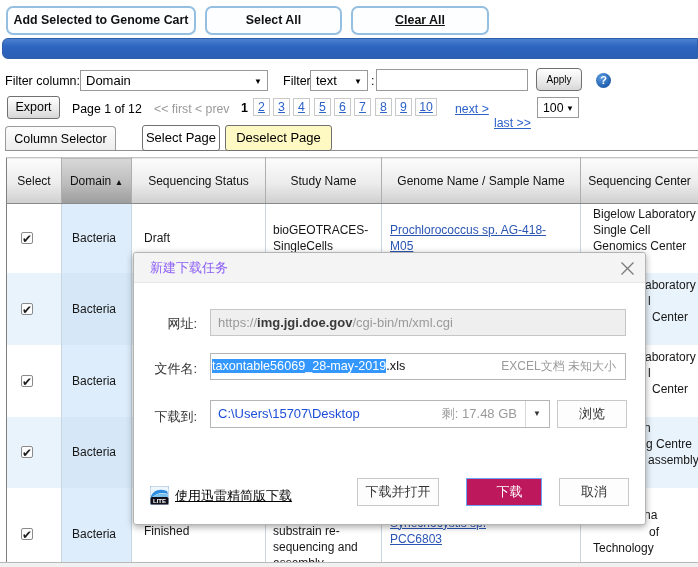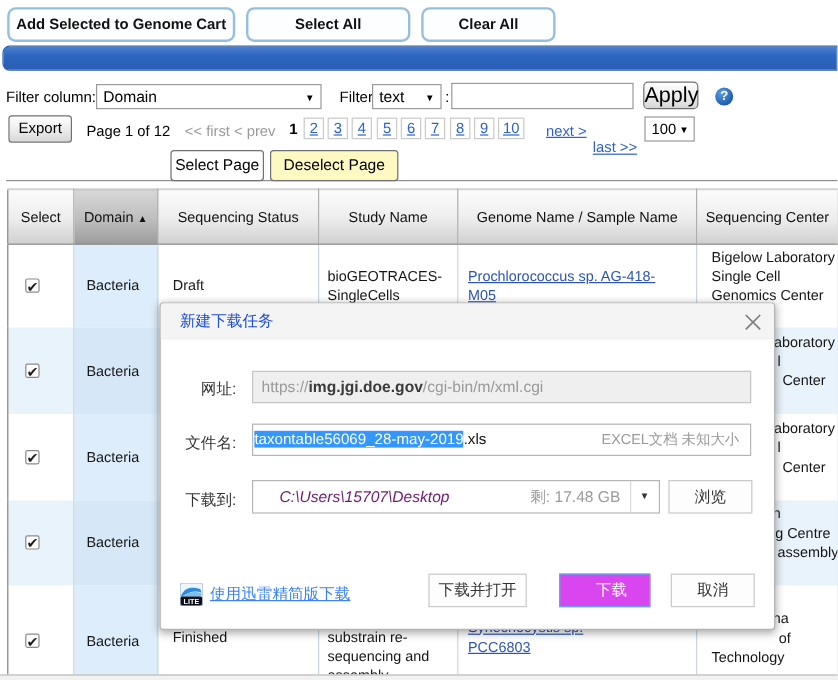--- a/index.html
+++ b/index.html
@@ -30,48 +30,48 @@
 tr.odd td { background:#ffffff; }
 tr.even td { background:#e9f3fb; }
 tr.odd td.dom { background:#ddedfb; }
 tr.even td.dom { background:#d6e8f7; }
 #tbl a { color:#2b55b5; text-decoration:underline; }
 .cb { display:block; margin-left:14px; width:12px; height:12px; border:1px solid #8a8a8a; border-radius:2px; background:#fdfdfd; position:relative; }
 .cb:after { content:"✔"; position:absolute; left:0px; top:-2px; font-size:12px; color:#1c1c1c; }
 
 #dlg { position:absolute; left:133px; top:252px; width:513px; height:273px; background:#fff; border:1px solid #b4b4b4; border-radius:3px; box-shadow:0 2px 7px rgba(0,0,0,0.35); z-index:10; }
 #dlg .bar { position:absolute; left:0; top:0; width:100%; height:30px; background:#f4f4f4; border-bottom:1px solid #e7e7e7; border-radius:3px 3px 0 0; }
-#dlg .bar .t { position:absolute; left:16px; top:0; line-height:30px; font-size:13px; color:#1d4ed8; }
+#dlg .bar .t { position:absolute; left:16px; top:0; line-height:30px; font-size:13px; color:#8b5cf6; }
 .dlbl { position:absolute; font-size:13px; color:#333; width:63px; text-align:right; }
 .dinput { position:absolute; left:76px; width:416px; font-size:13px; }
-#f-link { color:#3b82f6; font-size:13px; text-decoration:underline; }
+#f-link { color:#000000; font-size:13px; text-decoration:underline; }
 .dbtn { position:absolute; top:225px; height:28px; font-size:13px; color:#333; text-align:center; background:#fdfdfd; border:1px solid #c9c9c9; }
 </style>
 </head>
 <body>
 <div id="page">
 
   <div class="topbtn" style="left:205px; width:137px;">Select All</div>
   <div class="topbtn" style="left:6px; width:190px;">Add Selected to Genome Cart</div>
-  <div class="topbtn" style="left:351px; width:112px;">Clear All</div>
+  <div class="topbtn" style="left:351px; width:138px;text-decoration:underline;">Clear All</div>
   <div id="bluebar"></div>
 
   <div class="abs lbl" style="left:5px; top:74px;">Filter column:</div>
   <div class="sel" style="left:80px; top:70px; width:188px; height:21px;">
       <span class="txt">Domain</span>
       <span class="arr">▼</span>
     </div>
   <div class="abs lbl" style="left:283px; top:74px;">Filter</div>
   <div class="sel" style="left:310px; top:70px; width:58px; height:21px;">
       <span class="txt">text</span>
       <span class="arr">▼</span>
     </div>
   <div class="abs lbl" style="left:371px; top:74px;">:</div>
   <div class="abs" style="left:376px; top:69px; width:152px; height:22px; border:1px solid #999; background:#fff;"></div>
-  <div class="gbtn" style="left:536px; top:68px; width:46px; height:23px; line-height:21px; border-radius:4px; font-size:18px;">Apply</div>
+  <div class="gbtn" style="left:536px; top:68px; width:46px; height:23px; line-height:21px; border-radius:4px; font-size:10px;">Apply</div>
   <div class="abs" style="left:596px; top:73px; width:15px; height:15px; border-radius:50%; background:radial-gradient(circle at 35% 30%, #5b9be0, #1f5fae 70%); color:#fff; font-size:11px; font-weight:bold; text-align:center; line-height:15px;">?</div>
 
   <div class="gbtn" style="left:7px; top:96px; width:53px; height:23px; line-height:21px;">Export</div>
   <div class="abs" style="left:72px; top:102px; font-size:12.3px;">Page 1 of 12</div>
   <div class="abs gray" style="left:154px; top:102px; font-size:12.3px;">&lt;&lt; first</div>
   <div class="abs gray" style="left:195px; top:102px; font-size:12.3px;">&lt; prev</div>
   <div class="abs" style="left:241px; top:101px; font-size:12.5px; font-weight:bold;">1</div>
   <div class="pbox" style="left:253px; width:17px;"><span class="plink">2</span></div>
   <div class="pbox" style="left:273px; width:17px;"><span class="plink">3</span></div>
   <div class="pbox" style="left:293px; width:17px;"><span class="plink">4</span></div>
@@ -81,20 +81,21 @@
   <div class="pbox" style="left:375px; width:17px;"><span class="plink">8</span></div>
   <div class="pbox" style="left:395px; width:17px;"><span class="plink">9</span></div>
   <div class="pbox" style="left:415px; width:22px;"><span class="plink">10</span></div>
   <div class="abs plink" style="left:455px; top:102px; font-size:12.3px;">next &gt;</div>
   <div class="abs plink" style="left:494px; top:116px; font-size:12.3px;">last &gt;&gt;</div>
   <div class="sel" style="left:537px; top:97px; width:42px; height:21px; font-size:12.3px;">
       <span class="txt">100</span>
       <span class="arr" style="right:4px;">▼</span>
     </div>
 
+  <div class="abs" style="left:5px; top:126px; width:111px; height:25px; border:1px solid #9a9a9a; border-bottom:none; border-radius:4px 4px 0 0; background:linear-gradient(#fdfdfd,#ececec); font-size:12.5px; text-align:center; line-height:24px;">Column Selector</div>
   <div class="abs" style="left:5px; top:150px; width:693px; height:1px; background:#8f8f8f;"></div>
   <div class="gbtn" style="left:142px; top:125px; width:78px; height:26px; line-height:24px; font-size:13px; background:#fff;">Select Page</div>
   <div class="gbtn" style="left:225px; top:125px; width:107px; height:26px; line-height:24px; font-size:13px; background:#fef9c3;">Deselect Page</div>
 
   <table id="tbl" cellspacing="0">
     <colgroup>
         <col style="width:55px">
         <col style="width:70px">
         <col style="width:134px">
         <col style="width:116px">
@@ -170,31 +171,31 @@
       </div>
     <svg class="abs" style="right:10px; top:8px;" width="15" height="15" viewBox="0 0 15 15">
         <path d="M1.5 1.5 L13.5 13.5 M13.5 1.5 L1.5 13.5" stroke="#7d7d7d" stroke-width="1.4" fill="none"></path>
       </svg>
     <div class="dlbl" style="left:0px; top:62px;">网址:</div>
     <div class="dinput" style="top:56px; height:27px; line-height:25px; background:#efefef; border:1px solid #c6c6c6; padding-left:7px; white-space:nowrap; overflow:hidden;"><span style="color:#9a9a9a;">https://</span><b style="color:#3a3a3a;">img.jgi.doe.gov</b><span style="color:#9a9a9a;">/cgi-bin/m/xml.cgi</span></div>
     <div class="dlbl" style="left:0px; top:107px;">文件名:</div>
     <div class="dinput" style="top:100px; height:27px; line-height:25px; background:#fff; border:1px solid #b5b5b5; padding-left:1px; font-size:12.6px; white-space:nowrap; overflow:hidden;"><span style="background:#3397fd; color:#fff;">taxontable56069_28-may-2019</span><span style="color:#111;">.xls</span><span style="position:absolute; right:9px; color:#9a9a9a; font-size:12px;">EXCEL文档 未知大小</span></div>
     <div class="dlbl" style="left:0px; top:155px;">下载到:</div>
     <div class="abs" style="left:76px; top:147px; width:340px; height:28px; border:1px solid #b5b5b5; background:#fff; font-size:13px; line-height:26px;">
-      <span style="position:absolute; left:22px; color:#701a75;font-style:italic;">C:\Users\15707\Desktop</span>
+      <span style="position:absolute; left:7px; color:#1d4ed8;">C:\Users\15707\Desktop</span>
       <span style="position:absolute; right:32px; color:#9a9a9a;"><span>剩:</span> 17.48 GB</span>
       <span style="position:absolute; right:23px; top:0; width:1px; height:26px; background:#d7d7d7;"></span>
       <span style="position:absolute; right:8px; top:0; font-size:8px; color:#333;">▼</span>
     </div>
     <div class="dbtn" style="left:423px; top:147px; width:70px; height:28px; line-height:26px;">浏览</div>
     <svg class="abs" style="left:16px; top:233px;" width="19" height="19" viewBox="0 0 19 19">
       <rect x="0" y="0" width="19" height="19" rx="2" fill="#eef6fd" stroke="#9dbcd8" stroke-width="1"></rect>
       <path d="M1 10 C4 4, 9 2.5, 17 5 L18 8 C12 5.5, 6 7.5, 1 12 Z" fill="#2e8de0"></path>
       <path d="M1 12 C7 7, 13 6.5, 18 8.5 L18 11 L1 11 Z" fill="#79c0ef"></path>
       <rect x="0.5" y="11" width="18" height="7.5" rx="1.5" fill="#10101c"></rect>
       <text x="9.5" y="17.2" font-size="6" fill="#fff" font-weight="bold" text-anchor="middle" font-family="Liberation Sans">LITE</text>
     </svg>
     <div class="abs" style="left:41px; top:233px;"><span id="f-link">使用迅雷精简版下载</span></div>
     <div class="dbtn" style="left:223px; width:82px; line-height:26px;">下载并打开</div>
-    <div class="dbtn" style="left:332px; width:76px; line-height:26px; background:#d946ef; border-color:#69a1f4; color:#fff;padding-left:11px;">下载</div>
+    <div class="dbtn" style="left:332px; width:76px; line-height:26px; background:#be185d; border-color:#69a1f4; color:#fff;padding-left:11px;">下载</div>
     <div class="dbtn" style="left:425px; width:70px; line-height:26px;">取消</div>
   </div>
 </div>
 
 </body></html>

